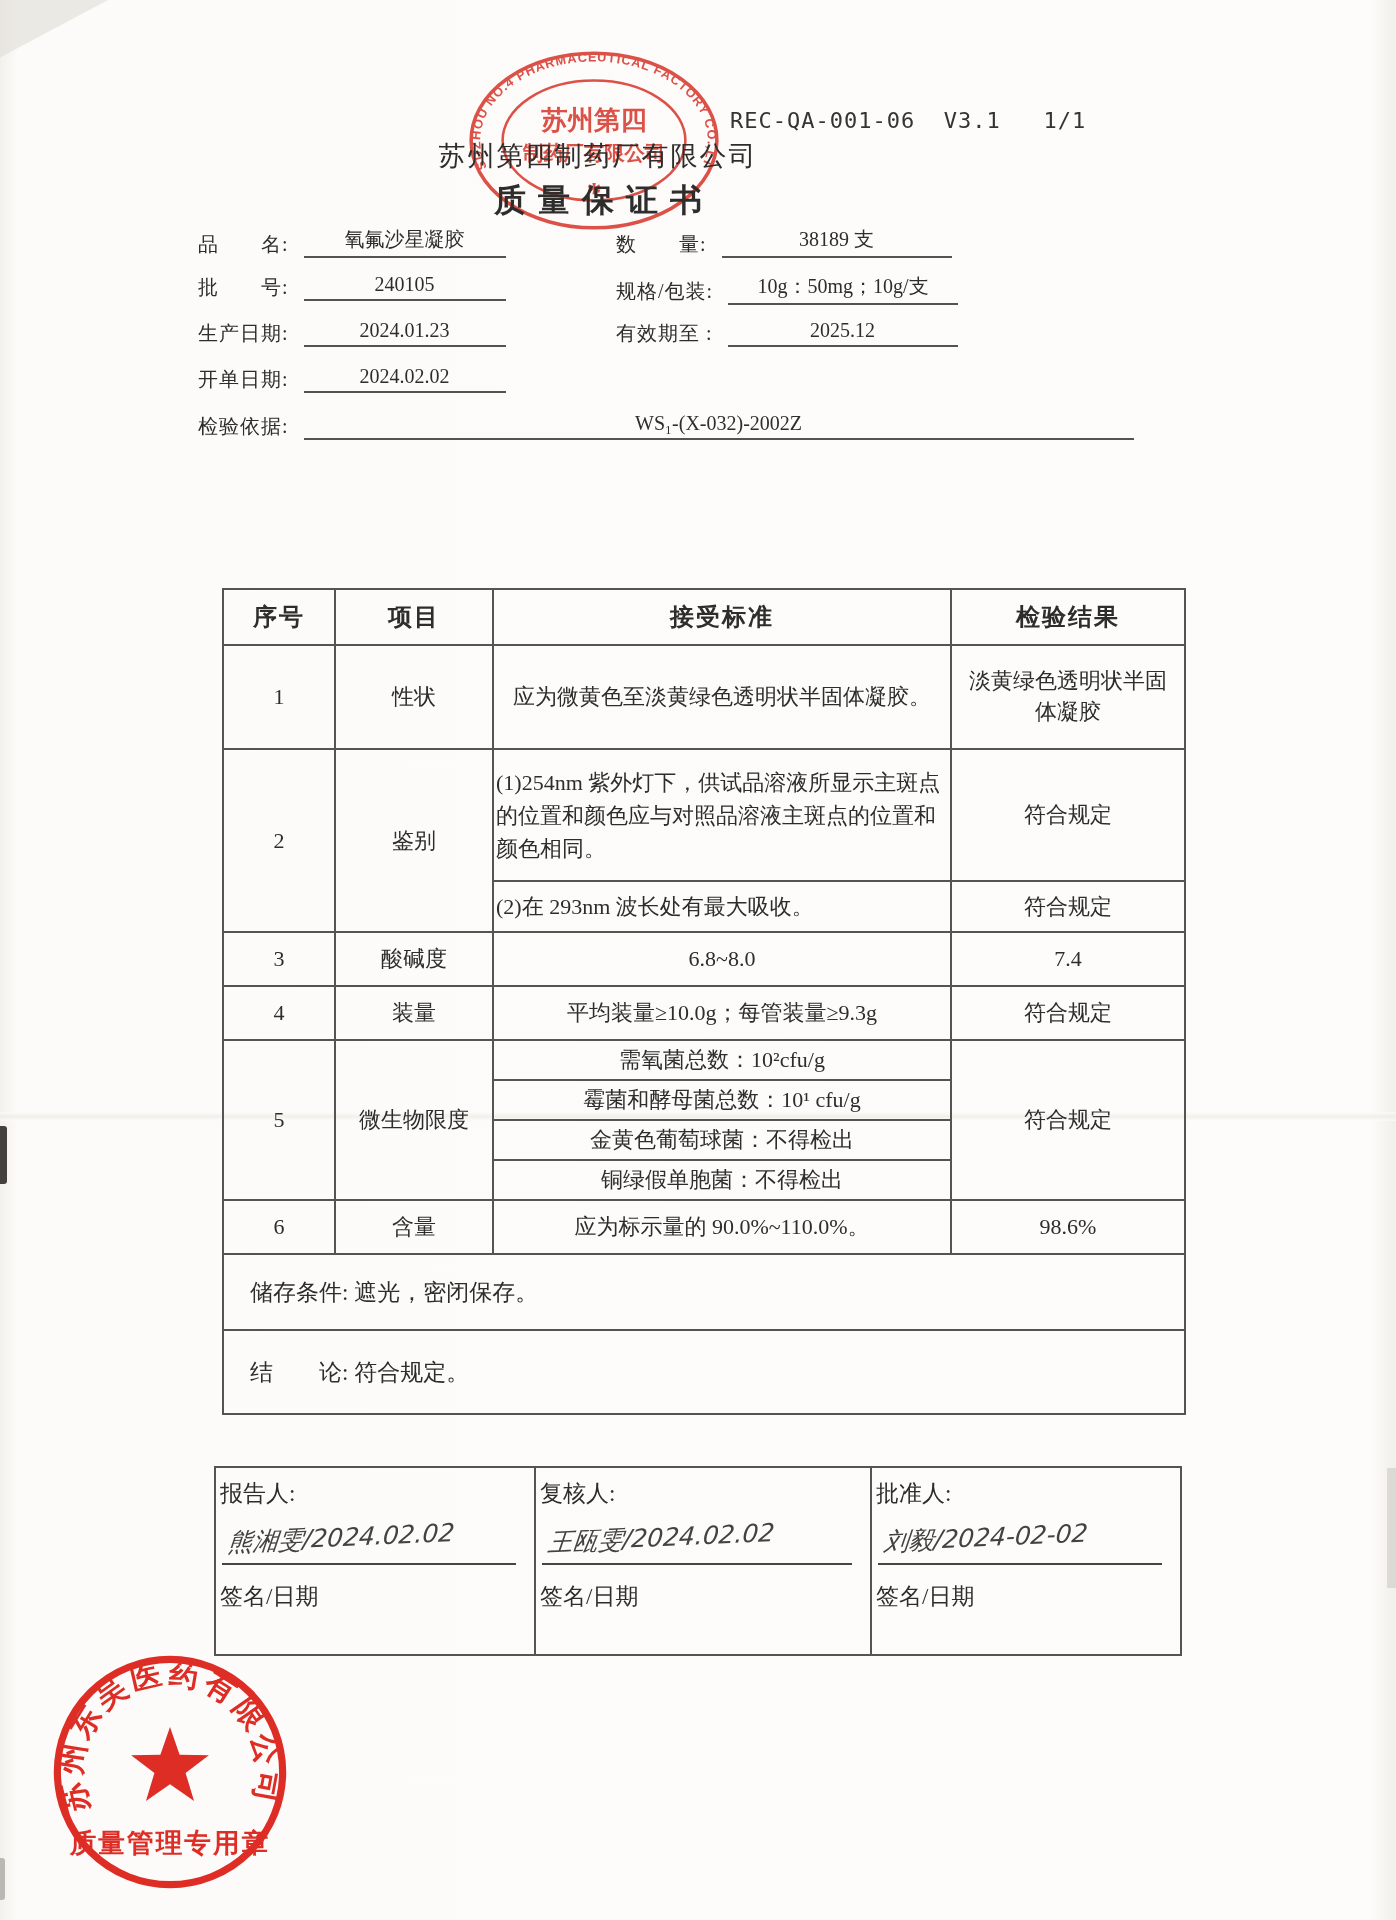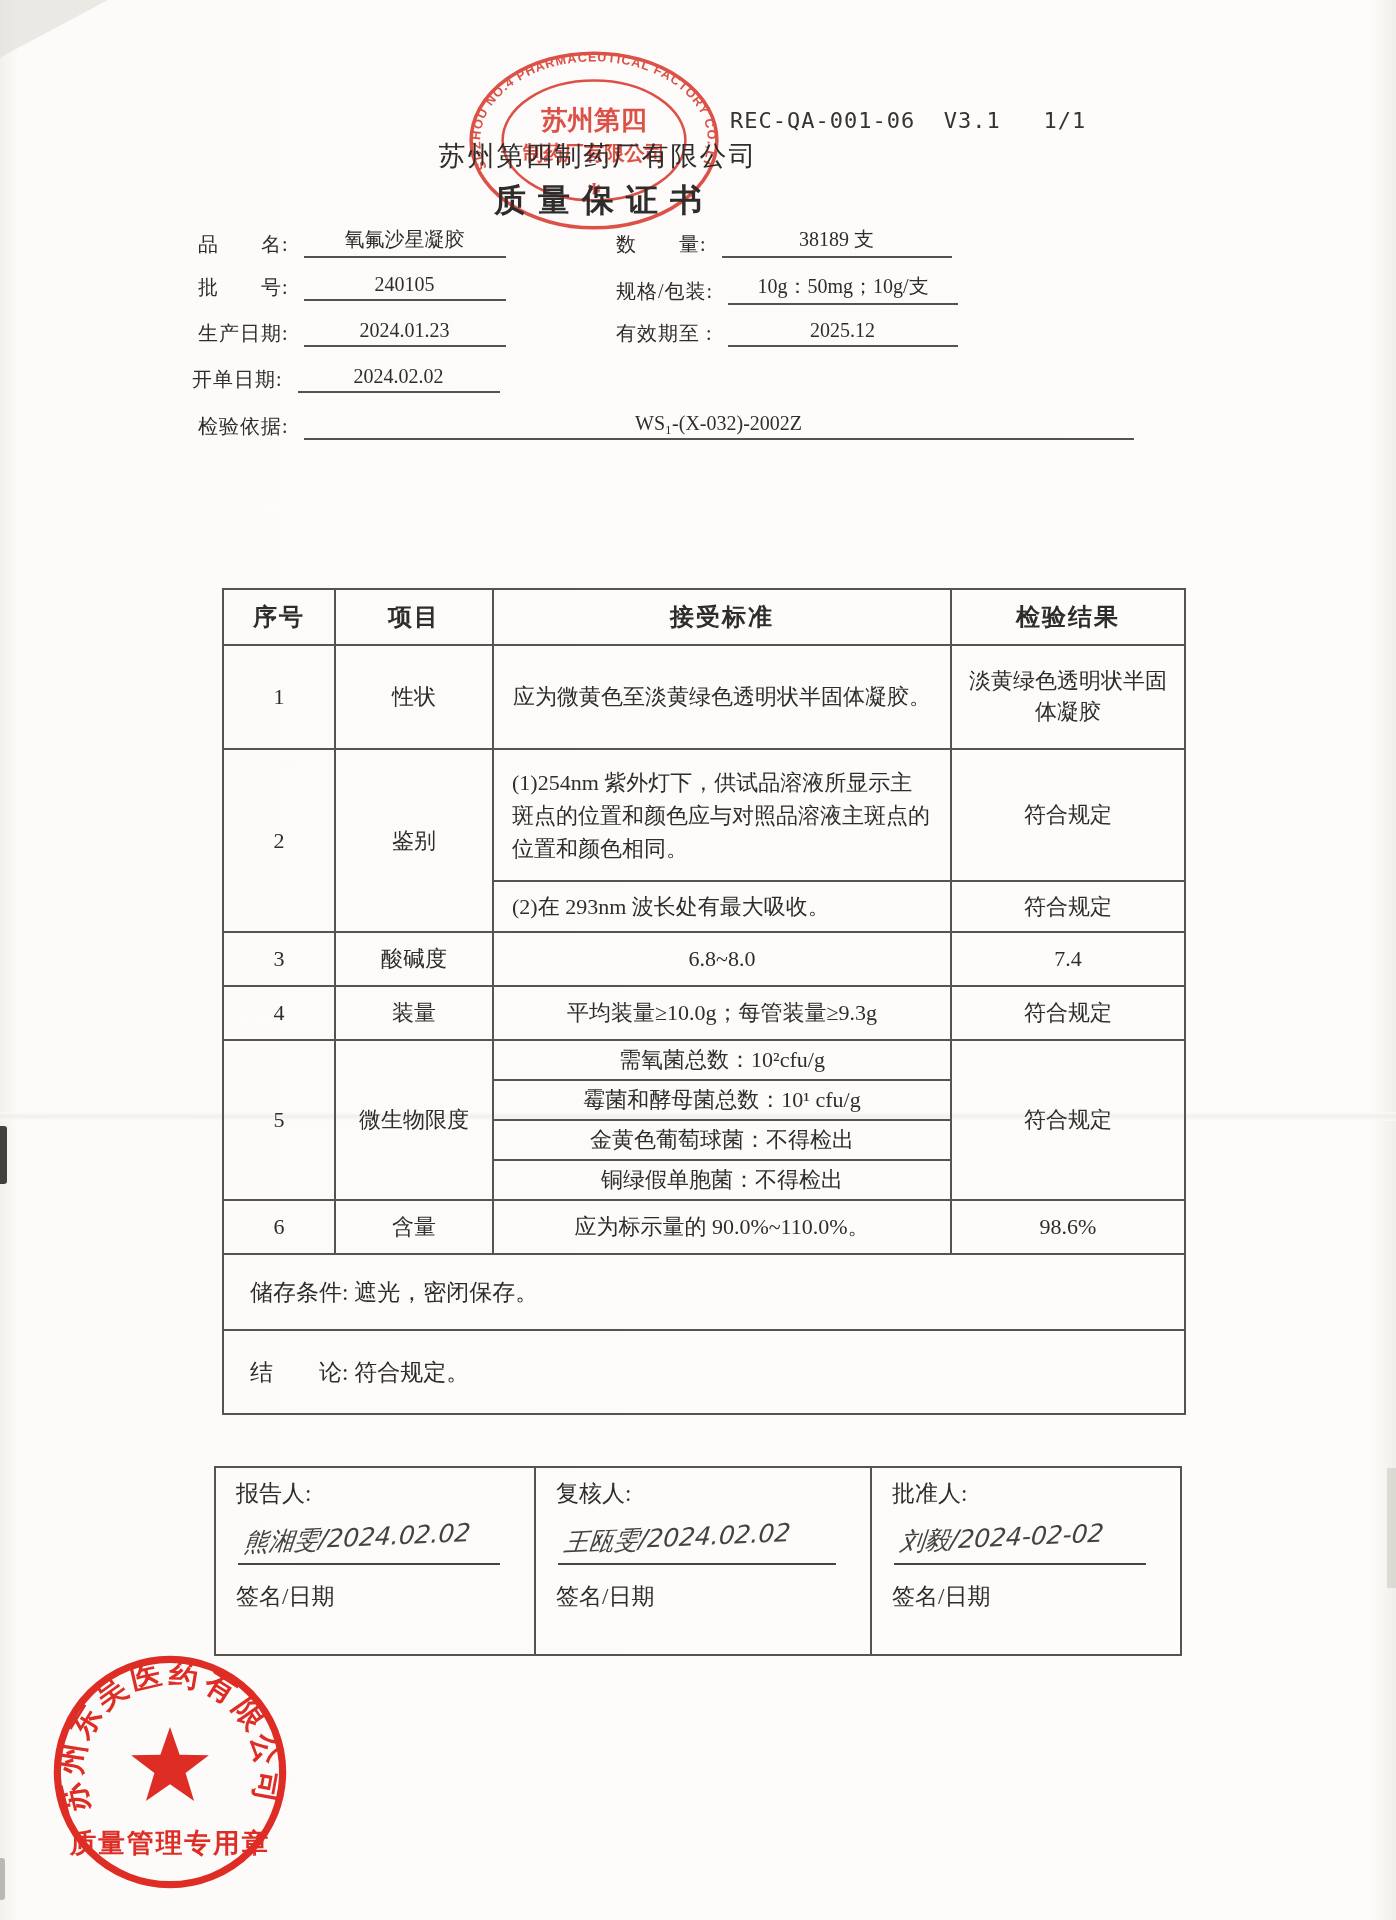--- a/index.html
+++ b/index.html
@@ -30,32 +30,32 @@
   .w-basis{width:818px;}
   
   table.qtable{
     position:absolute;left:222px;top:588px;width:962px;
     border-collapse:collapse;font-size:22px;color:#2e2d2b;z-index:3;
     table-layout:fixed;
   }
   .qtable th,.qtable td{border:2px solid #56544f;background:transparent;}
   .qtable th{font-size:24px;font-weight:600;height:52px;letter-spacing:2px;}
   .c{text-align:center;vertical-align:middle;padding:4px 8px;}
-  .l{text-align:left;vertical-align:middle;padding:8px 18px;line-height:1.5;}
+  .l{text-align:left;vertical-align:middle;padding:8px 2px;line-height:1.5;}
   .rh1{height:104px;} .rh2a{height:132px;} .rh2b{height:50px;}
   .rh3{height:54px;}  .rh4{height:54px;}  .rhm{height:40px;}
   .rh6{height:54px;}  .rhs{height:76px;}  .rhc{height:84px;}
   .fullrow{font-size:23px;text-align:left;padding-left:26px;vertical-align:middle;}
   .res{line-height:1.4;}
   
   table.sigtable{
     position:absolute;left:214px;top:1466px;width:966px;height:190px;
     border-collapse:collapse;font-size:23px;z-index:3;table-layout:fixed;
   }
-  .sigtable td{border:2px solid #56544f;vertical-align:top;padding:10px 20px;}
+  .sigtable td{border:2px solid #56544f;vertical-align:top;padding:10px 4px;}
   .role{display:block;}
   .sigline{display:block;margin:10px 14px 0 2px;border-bottom:2px solid #474542;padding:2px 0 2px 6px;height:40px;}
   .sigtext{
     display:inline-block;font-family:"DejaVu Sans",sans-serif;font-style:italic;
     font-size:25px;color:#44423f;transform:rotate(-2.5deg) skewX(-8deg);white-space:nowrap;
   }
   .caption{display:block;margin-top:16px;}
   
   .seal{position:absolute;left:42px;top:1644px;z-index:2;opacity:.96;mix-blend-mode:multiply;}
   
@@ -103,21 +103,21 @@
     <span class="fvalue w-left">氧氟沙星凝胶</span>
   </div>
   <div class="frow" style="left:198px;top:273px;">
     <span class="flabel">批　　号:</span>
     <span class="fvalue w-left">240105</span>
   </div>
   <div class="frow" style="left:198px;top:319px;">
     <span class="flabel">生产日期:</span>
     <span class="fvalue w-left">2024.01.23</span>
   </div>
-  <div class="frow" style="left:192px;top:365px;">
+  <div class="frow" style="left:198px;top:365px;">
     <span class="flabel">开单日期:</span>
     <span class="fvalue w-left">2024.02.02</span>
   </div>
   <div class="frow" style="left:198px;top:412px;">
     <span class="flabel">检验依据:</span>
     <span class="fvalue w-basis">WS₁-(X-032)-2002Z</span>
   </div>
 
   <div class="frow" style="left:616px;top:226px;">
     <span class="flabel">数　　量:</span>

